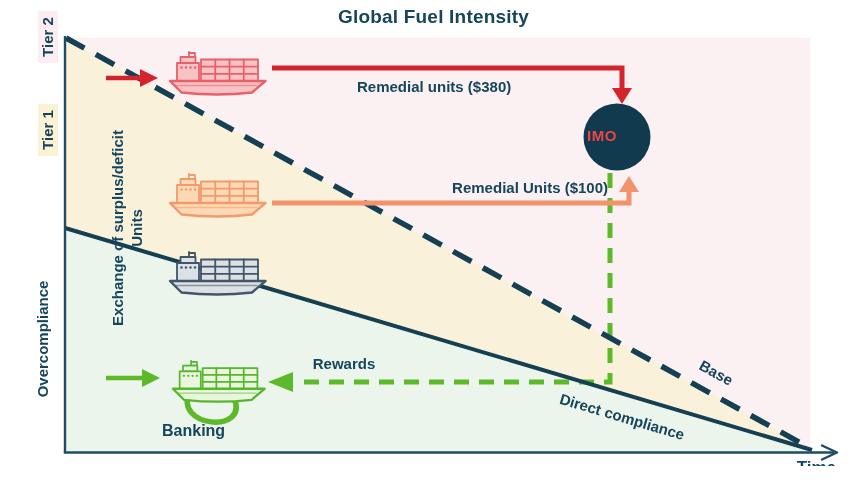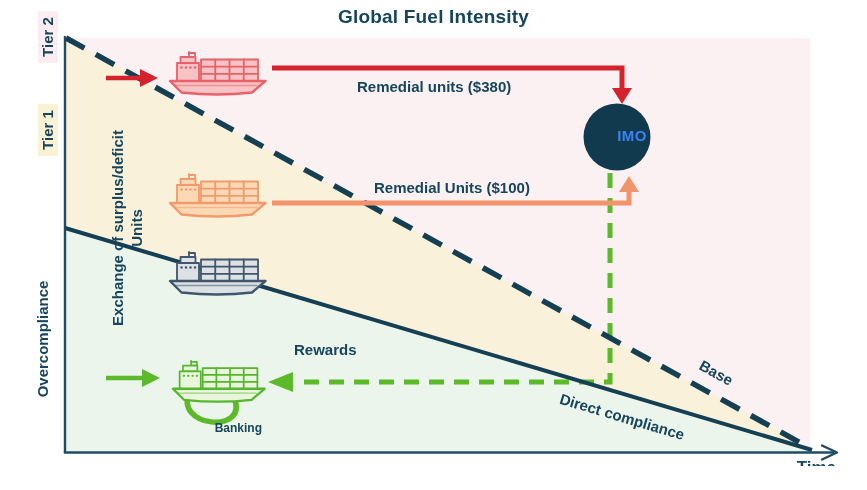--- a/index.html
+++ b/index.html
@@ -12,27 +12,27 @@
     position:absolute;color:#16455c;font-weight:700;font-size:15px;line-height:1.2;
     white-space:nowrap;
   }
   .title{left:0;right:0;top:6px;text-align:center;font-size:19px;letter-spacing:.2px;}
   .vlabel{transform:rotate(-90deg);text-align:center;}
   .tier2{left:22px;top:27px;width:52px;background:#fcedf2;padding:1px 0;}
   .tier1{left:22px;top:120px;width:52px;background:#fbf1d4;padding:1px 0;}
   .overc{left:-17px;top:330px;width:120px;text-align:center;}
   .exchange{left:17px;top:209px;width:220px;line-height:19px;transform:rotate(-90deg);text-align:center;}
   .rem380{left:357px;top:78px;width:220px;text-align:left;}
-  .rem100{left:374px;top:179px;width:220px;text-align:left;}
-  .rewards{left:294px;top:341px;width:100px;text-align:left;}
-  .banking{left:162px;top:421px;width:100px;text-align:right;font-size:12px;}
+  .rem100{left:388px;top:179px;width:220px;text-align:right;}
+  .rewards{left:294px;top:355px;width:100px;text-align:center;}
+  .banking{left:162px;top:421px;width:100px;text-align:left;font-size:16px;}
   .base-lbl{left:686px;top:364px;width:60px;text-align:center;transform:rotate(29deg);}
   .direct-lbl{left:542px;top:408px;width:160px;text-align:center;transform:rotate(16.5deg);}
   .time{left:736px;top:458px;width:100px;text-align:right;font-size:17px;}
-  .imo-lbl{left:587px;top:127px;width:60px;text-align:right;color:#3b82f6;letter-spacing:.5px;}
+  .imo-lbl{left:587px;top:127px;width:60px;text-align:left;color:#ef4444;letter-spacing:.5px;}
   
   .ship-red{color:#e8616a;}
   .ship-orange{color:#f29a6c;}
   .ship-navy{color:#41566a;}
   .ship-green{color:#55b72e;}
 </style>
 </head>
 <body>
 
 <div class="stage">

